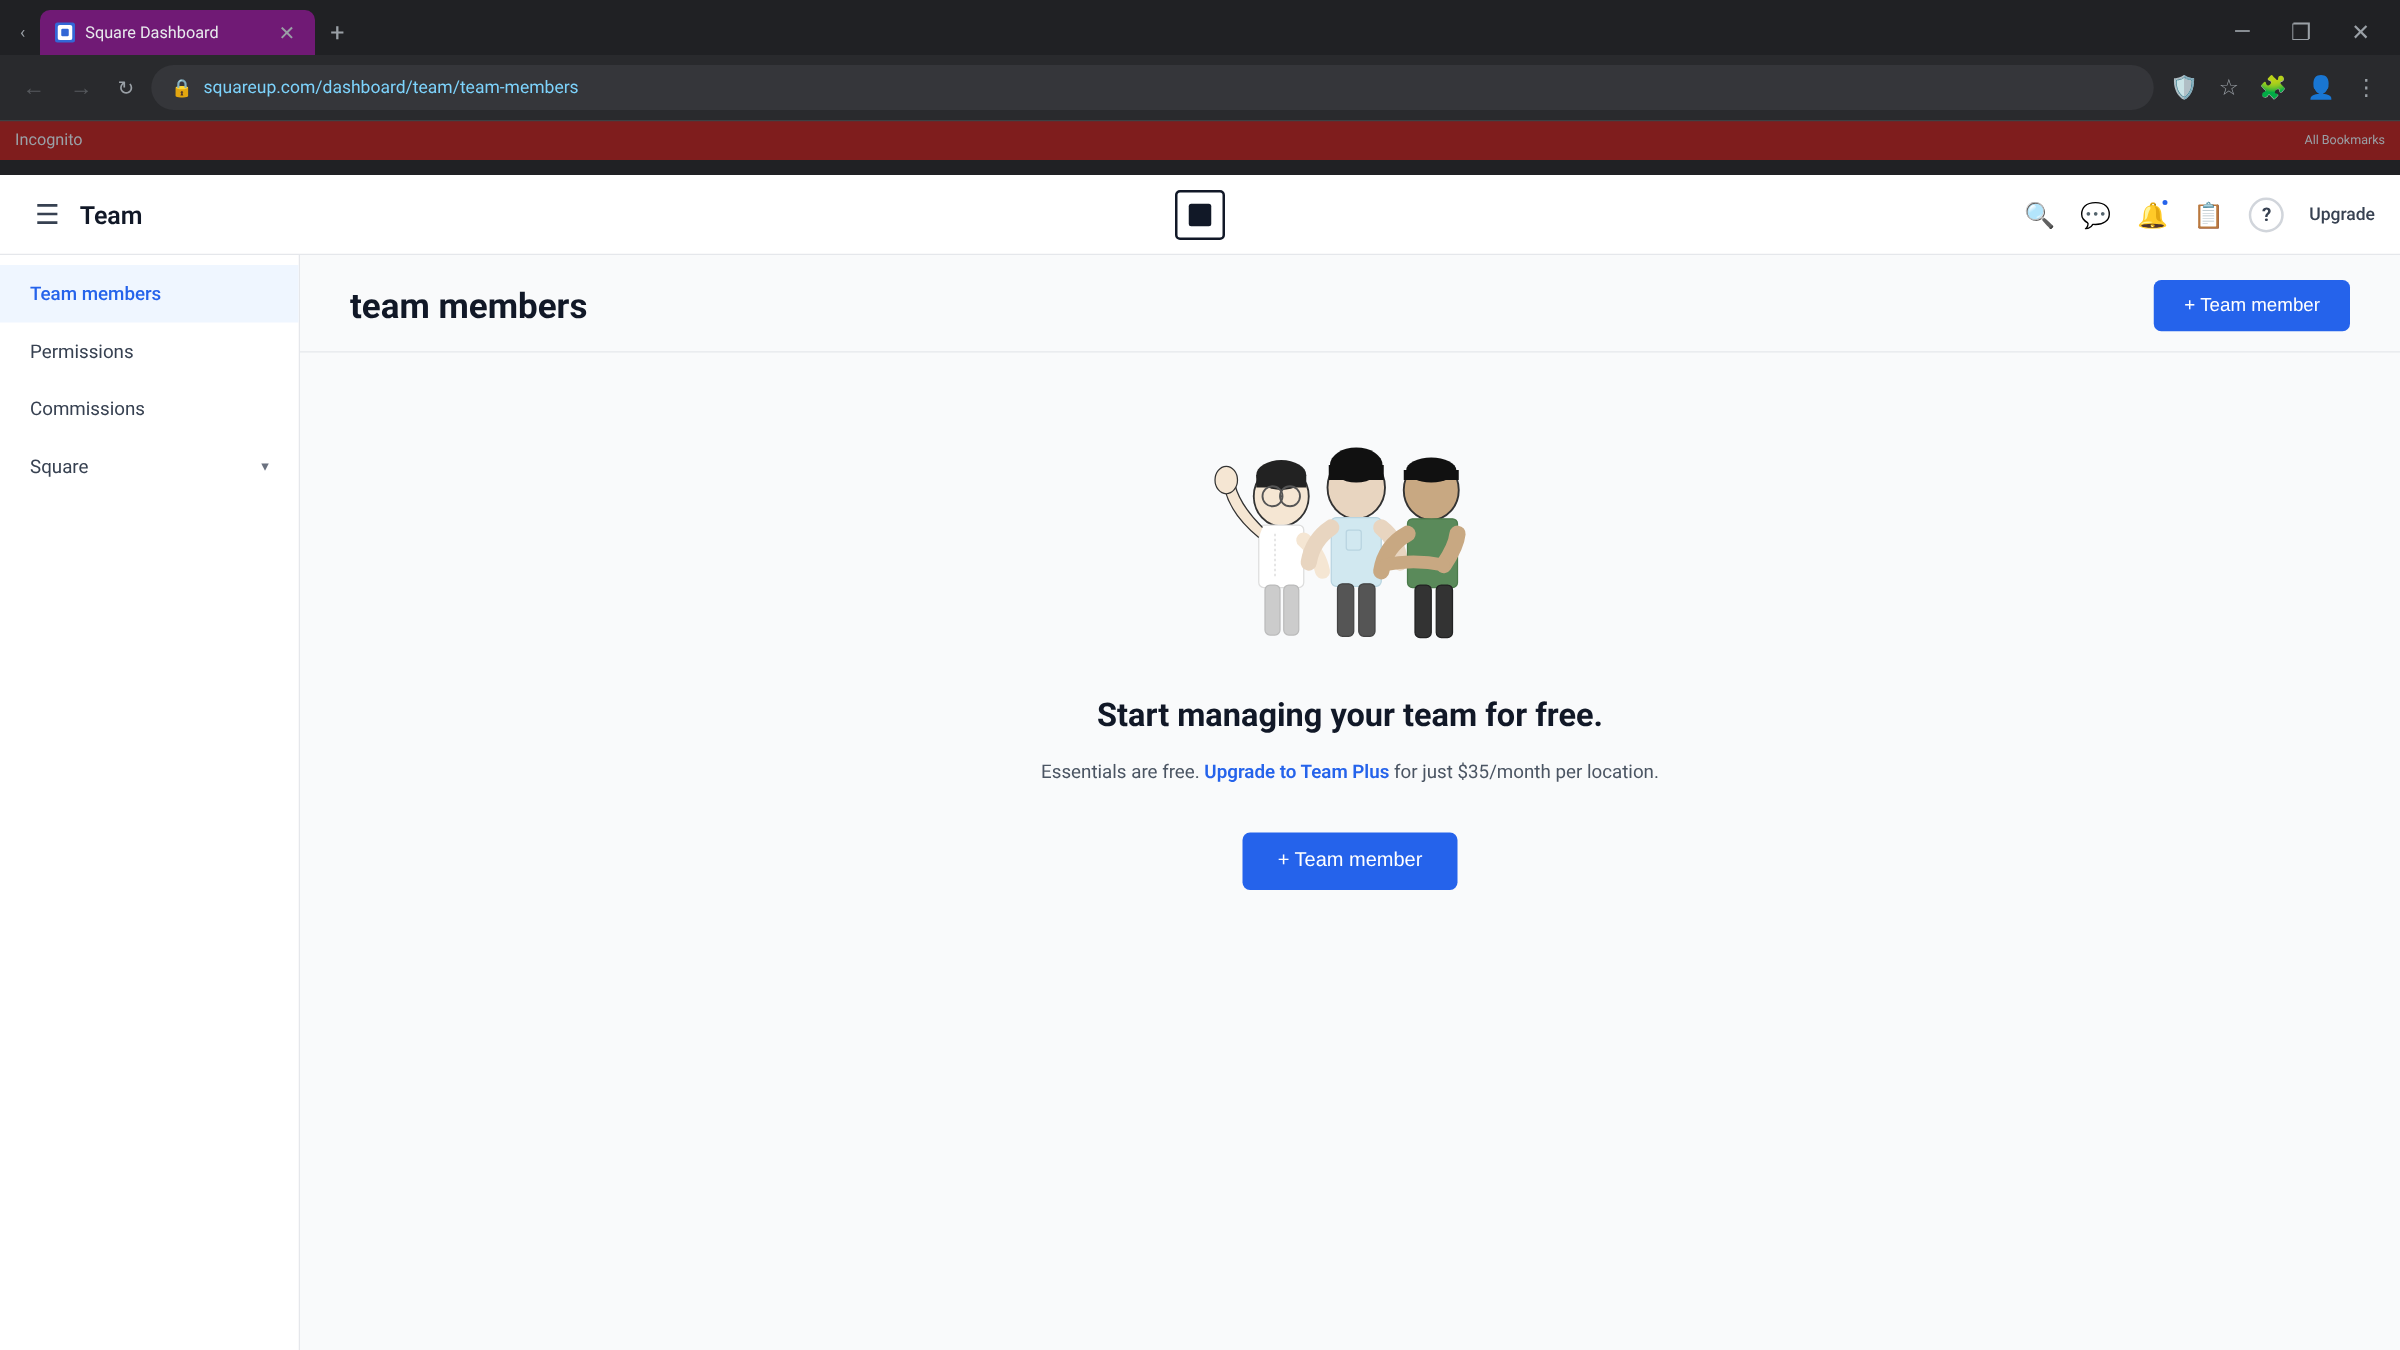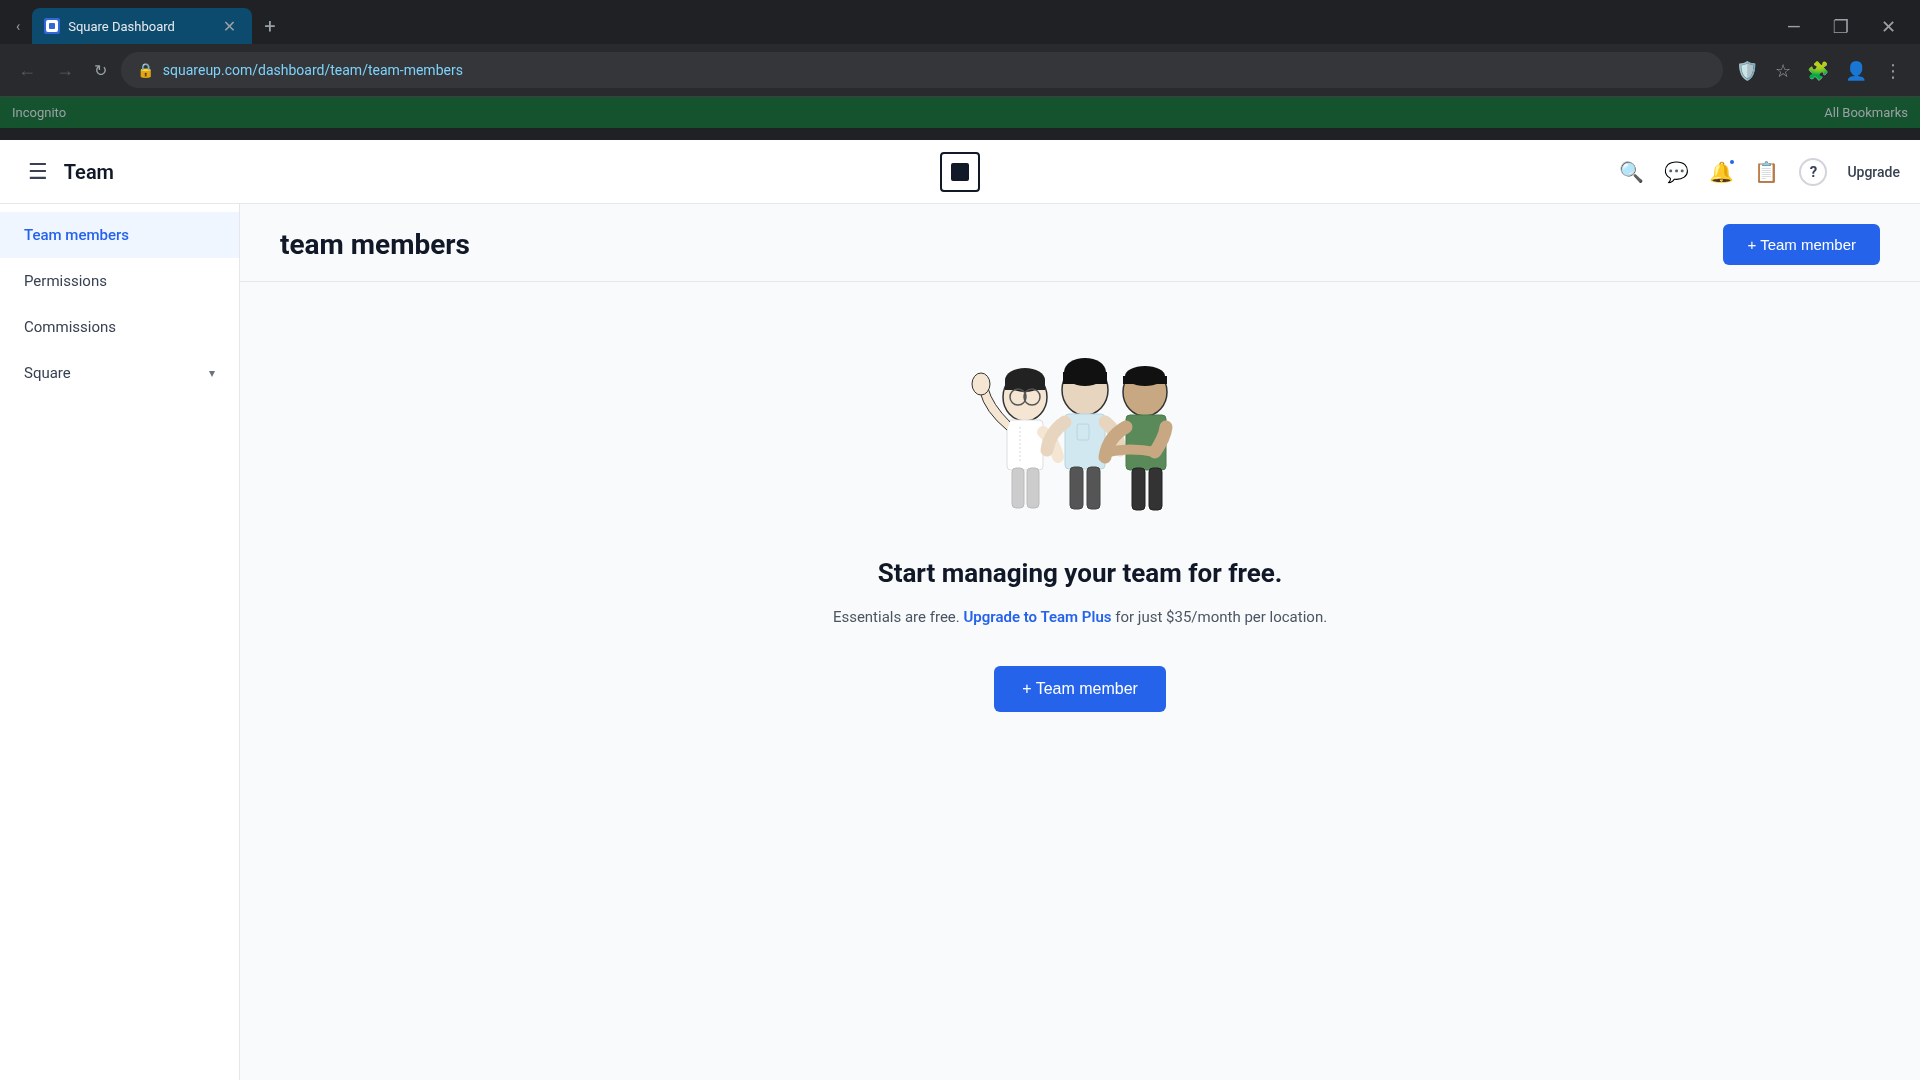--- a/index.html
+++ b/index.html
@@ -30,21 +30,21 @@
       display: flex;
       align-items: center;
       padding: 0 12px;
       height: 36px;
       min-width: 220px;
       gap: 8px;
       color: #e8eaed;
       font-size: 13px;
     }
     .browser-tab.active {
-      background: #0c4a6e;
+      background: #701a75;
       color: #e8eaed;
     }
     .tab-favicon {
       width: 16px;
       height: 16px;
       background: #3367d6;
       border-radius: 2px;
       display: flex; align-items: center; justify-content: center;
       font-size: 10px; color: white; font-weight: bold;
     }
@@ -116,21 +116,21 @@
       align-items: center;
       gap: 4px;
     }
     .toolbar-icon-btn {
       color: #9aa0a6;
       font-size: 18px;
       padding: 6px;
       cursor: pointer;
     }
     .bookmarks-bar {
-      background: #14532d;
+      background: #7f1d1d;
       height: 32px;
       display: flex;
       align-items: center;
       padding: 0 12px;
       gap: 4px;
       border-top: 1px solid #3c4043;
     }
     .incognito-badge {
       color: #9aa0a6;
       font-size: 13px;
@@ -383,21 +383,21 @@
       <span class="toolbar-icon-btn">🧩</span>
       <span class="toolbar-icon-btn">👤</span>
       <span class="toolbar-icon-btn">⋮</span>
     </div>
   </div>
 
   <div class="bookmarks-bar">
     <div class="incognito-badge">
       <span>Incognito</span>
     </div>
-    <span style="margin-left:auto;color:#9aa0a6;font-size:13px;cursor:pointer;">All Bookmarks</span>
+    <span style="margin-left:auto;color:#9aa0a6;font-size:10px;cursor:pointer;">All Bookmarks</span>
   </div>
 </div>
 
 <div class="app-container">
 
   <nav class="top-nav">
     <span class="hamburger-menu">☰</span>
     <span class="nav-brand">Team</span>
     <div class="nav-center">
       <div class="square-logo">

